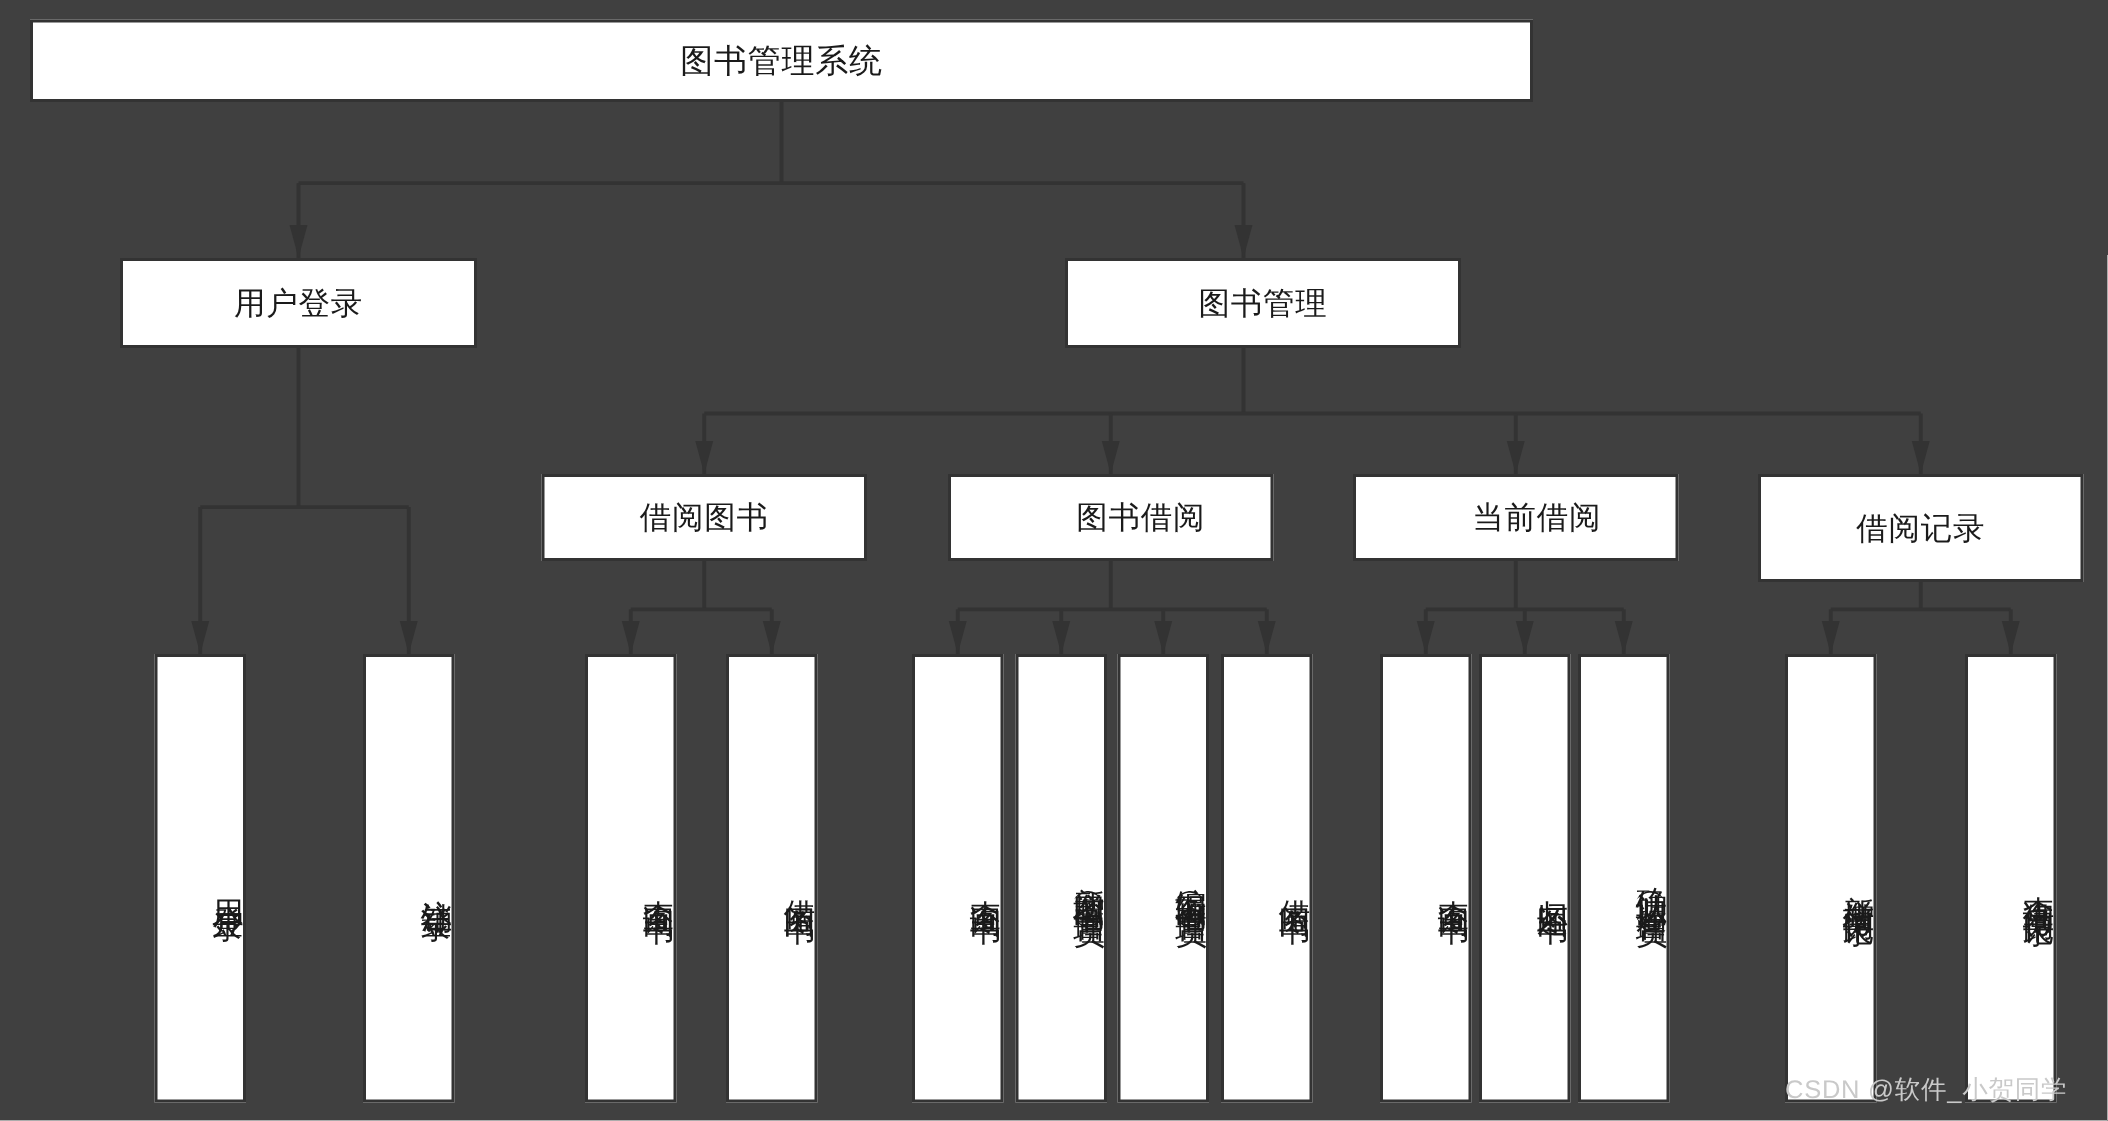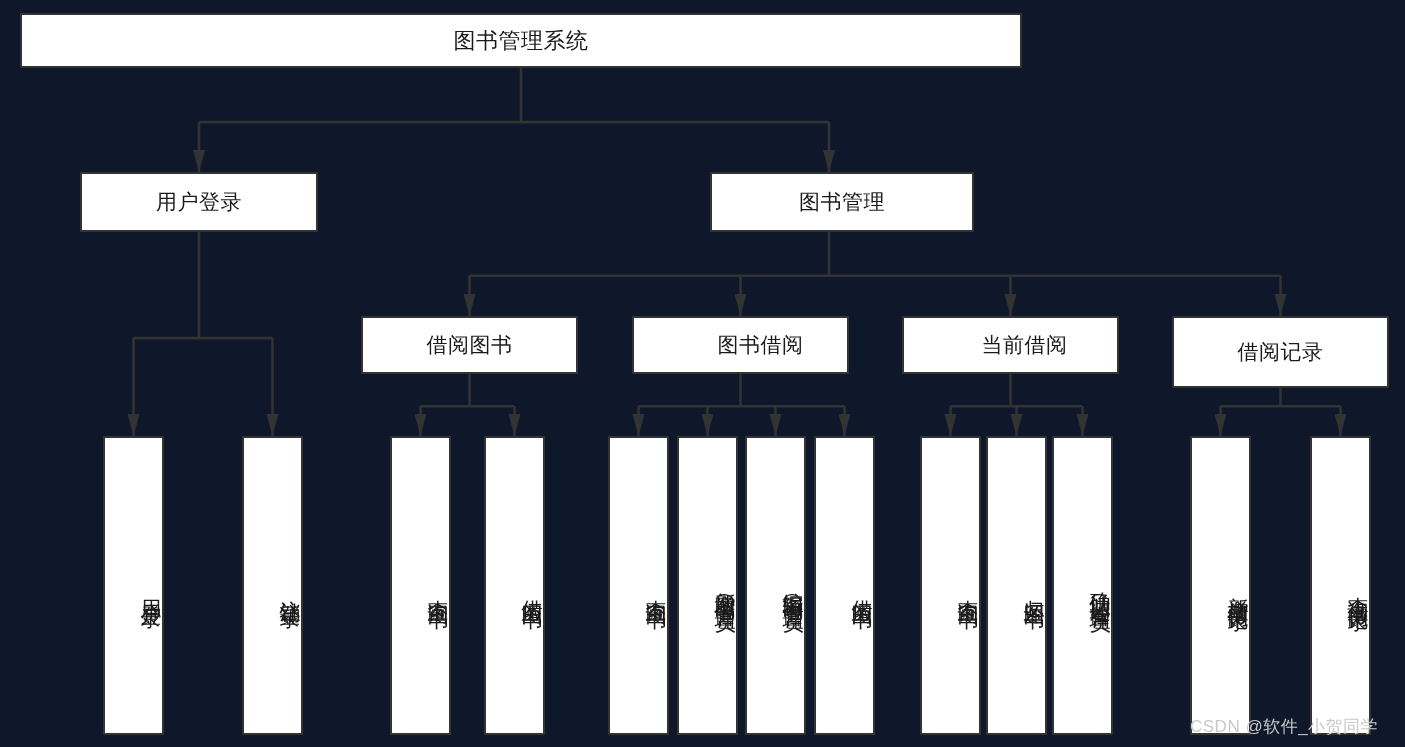--- a/index.html
+++ b/index.html
@@ -7,21 +7,21 @@
     padding: 0;
     background: #ffffff;
   }
   body {
     font-family: "Liberation Sans", "DejaVu Sans", sans-serif;
   }
   #canvas {
     position: relative;
     width: 1405px;
     height: 747px;
-    background: #0f172a;
+    background: #404040;
     overflow: hidden;
   }
   #wires {
     position: absolute;
     left: 0;
     top: 0;
     width: 1405px;
     height: 747px;
     pointer-events: none;
   }

